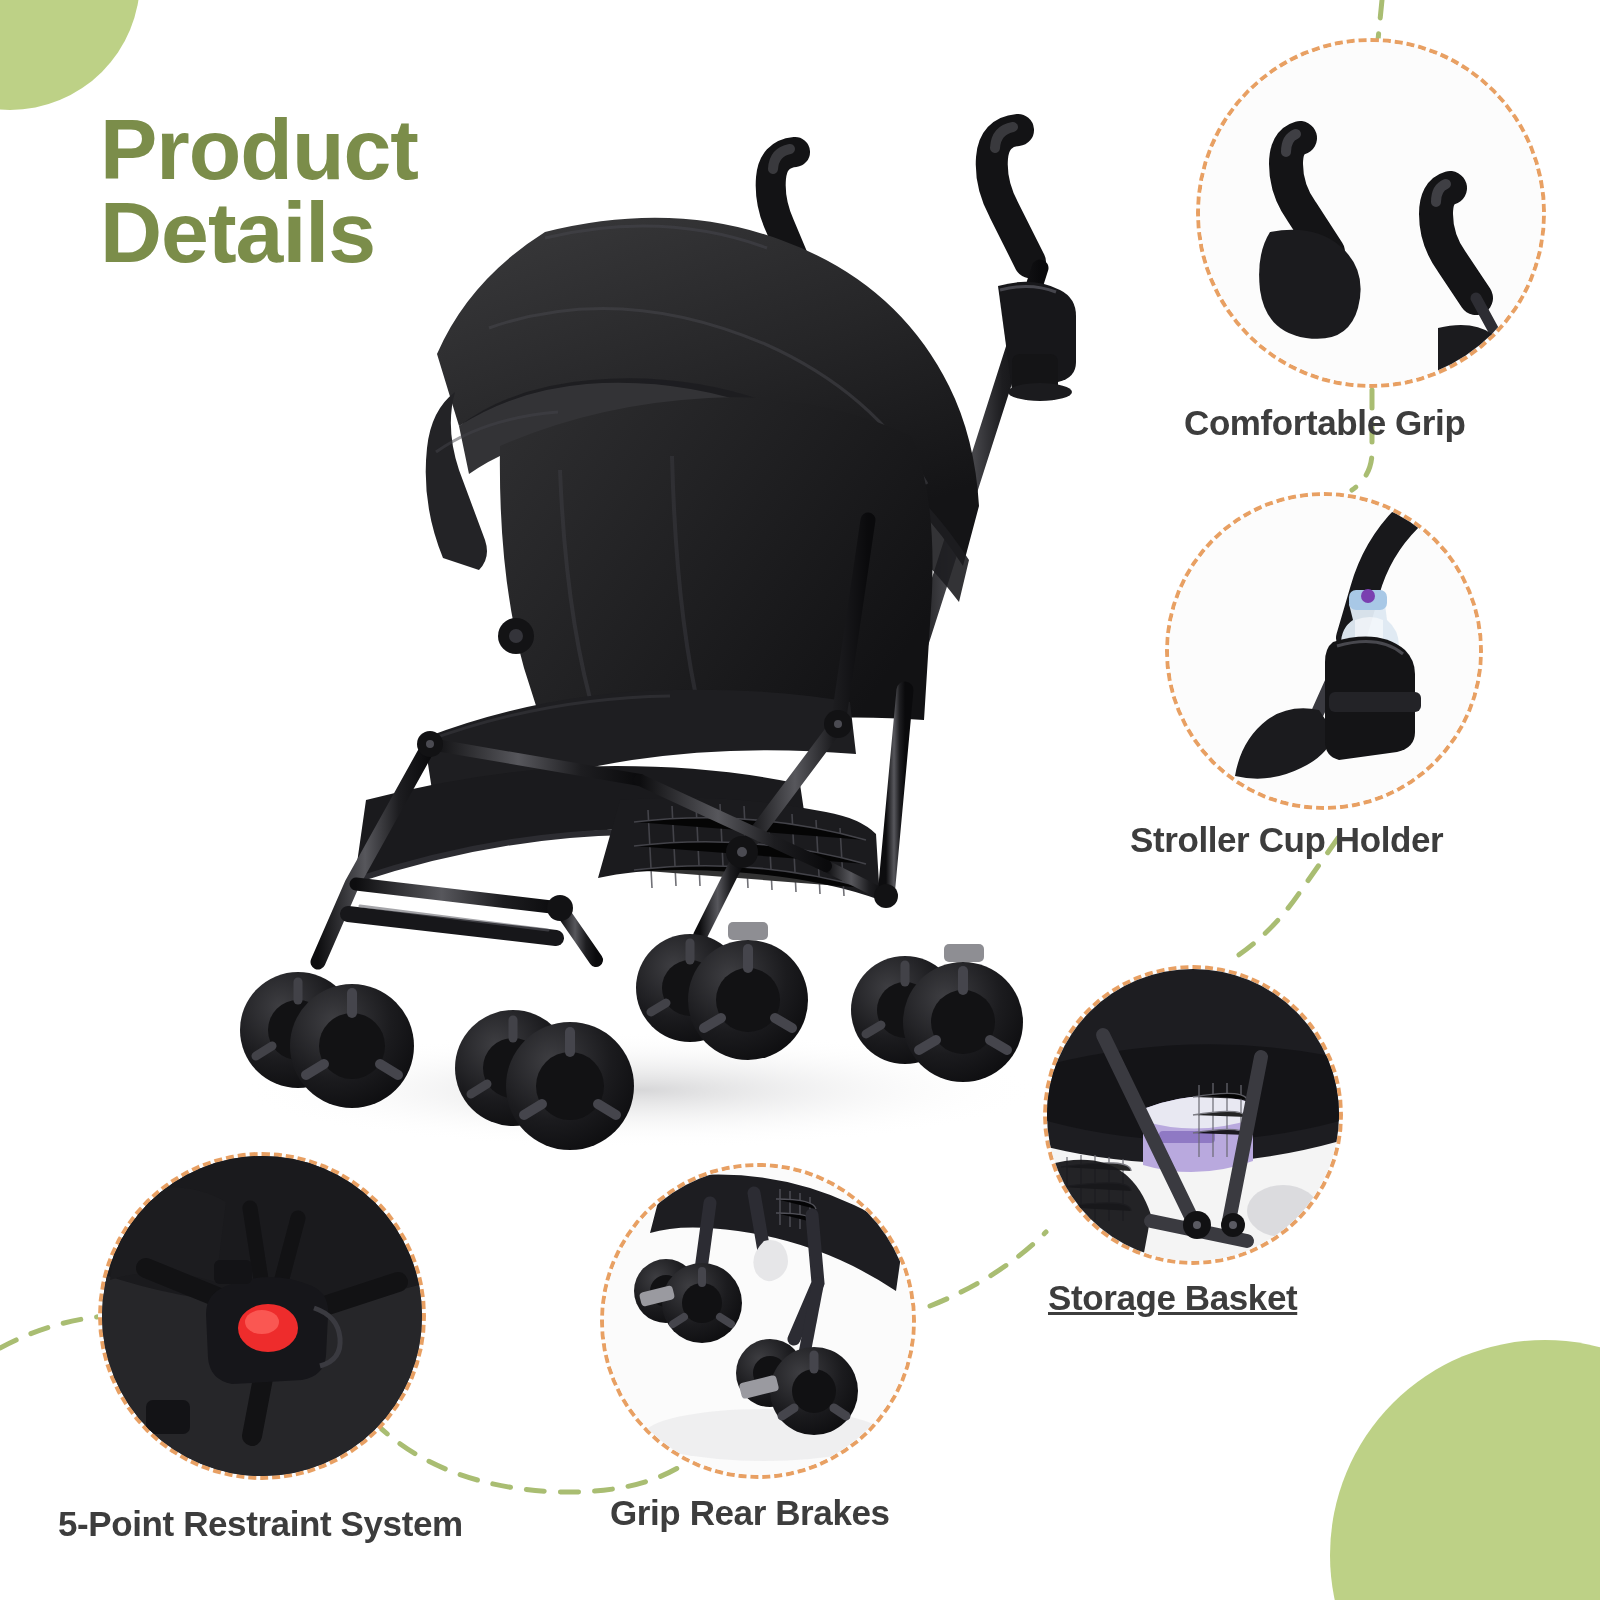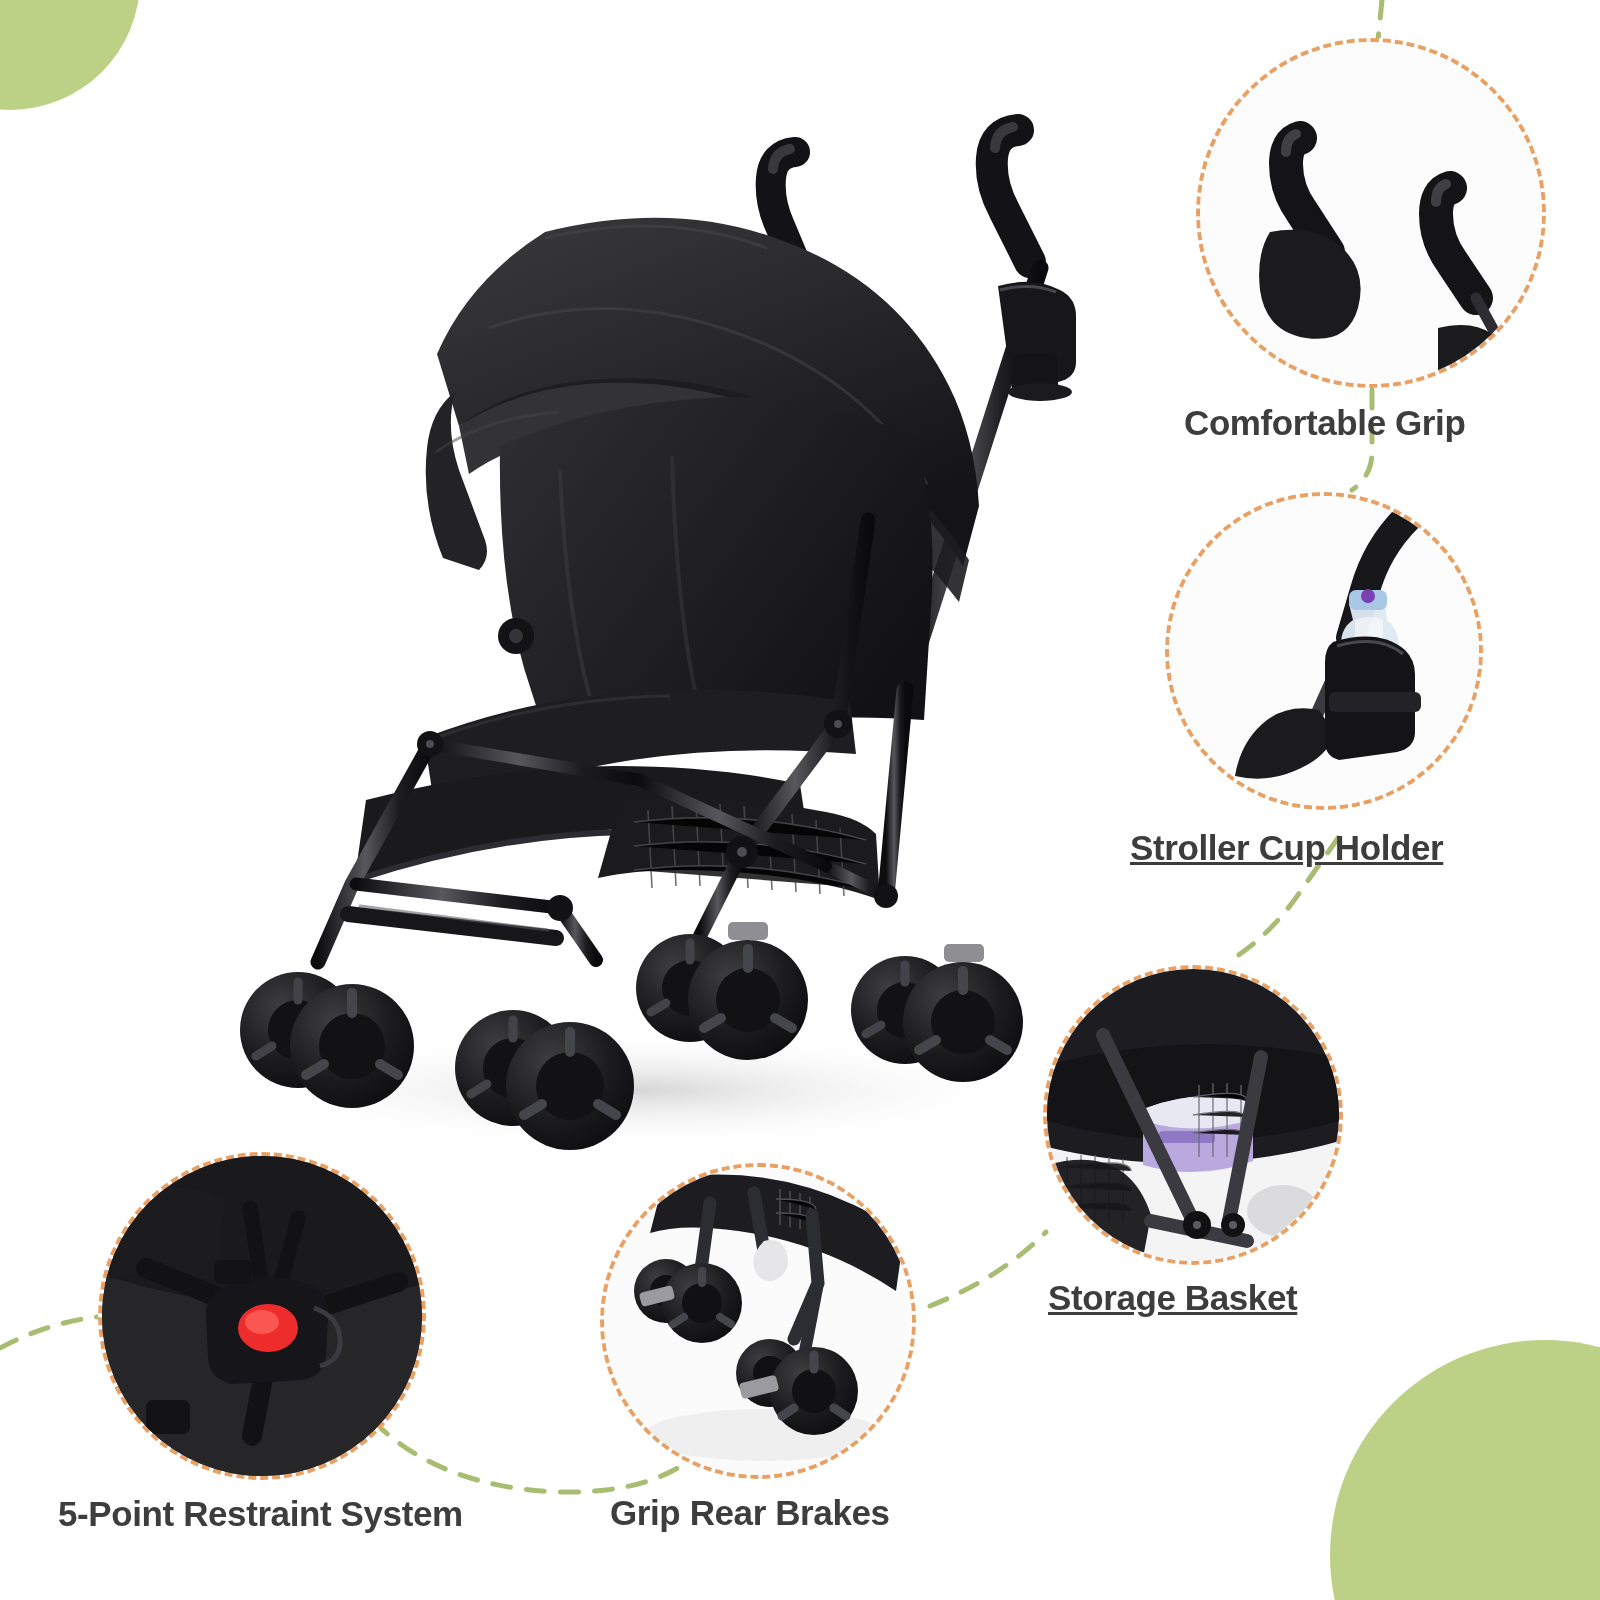--- a/index.html
+++ b/index.html
@@ -49,42 +49,44 @@
     white-space:nowrap;
     letter-spacing:-0.4px;
   }
 
   #c-grip{left:1196px;top:38px;}
   #c-grip .circle{width:350px;height:350px;}
   #c-grip .label{left:-12px;top:365px;}
 
   #c-cup{left:1165px;top:492px;}
   #c-cup .circle{width:318px;height:318px;}
-  #c-cup .label{left:-35px;top:336px;text-decoration:underline;}
+  #c-cup .label{left:-35px;top:328px;}
 
   #c-basket{left:1043px;top:965px;}
   #c-basket .circle{width:300px;height:300px;}
   #c-basket .label{left:5px;top:313px;text-decoration:underline;}
 
   #c-harness{left:98px;top:1152px;}
   #c-harness .circle{width:328px;height:328px;}
-  #c-harness .label{left:-40px;top:342px;text-align:center;}
+  #c-harness .label{left:-40px;top:352px;text-align:center;}
 
   #c-brakes{left:600px;top:1163px;}
   #c-brakes .circle{width:316px;height:316px;}
   #c-brakes .label{left:10px;top:330px;}
 </style>
 </head>
 <body>
 
 <div id="stage">
 
   <div class="blob" id="blob-tl"></div>
   <div class="blob" id="blob-br"></div>
 
+  <div id="page-title">Product
+Details</div>
 
   <svg id="product" viewBox="0 0 1600 1600">
     <defs>
       <linearGradient id="fab" x1="0" y1="0" x2="0.6" y2="1">
         <stop offset="0" stop-color="#3a3a3c"></stop>
           <stop offset="0.55" stop-color="#262628"></stop>
           <stop offset="1" stop-color="#141416"></stop>
       </linearGradient>
       <linearGradient id="fab2" x1="0" y1="0" x2="1" y2="0.6">
         <stop offset="0" stop-color="#2f2f31"></stop>

